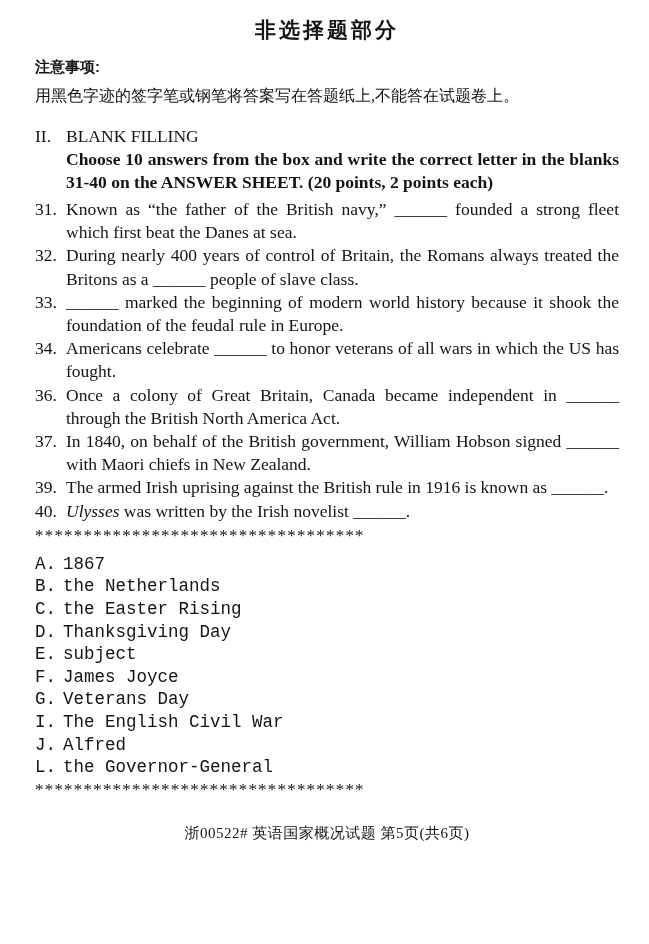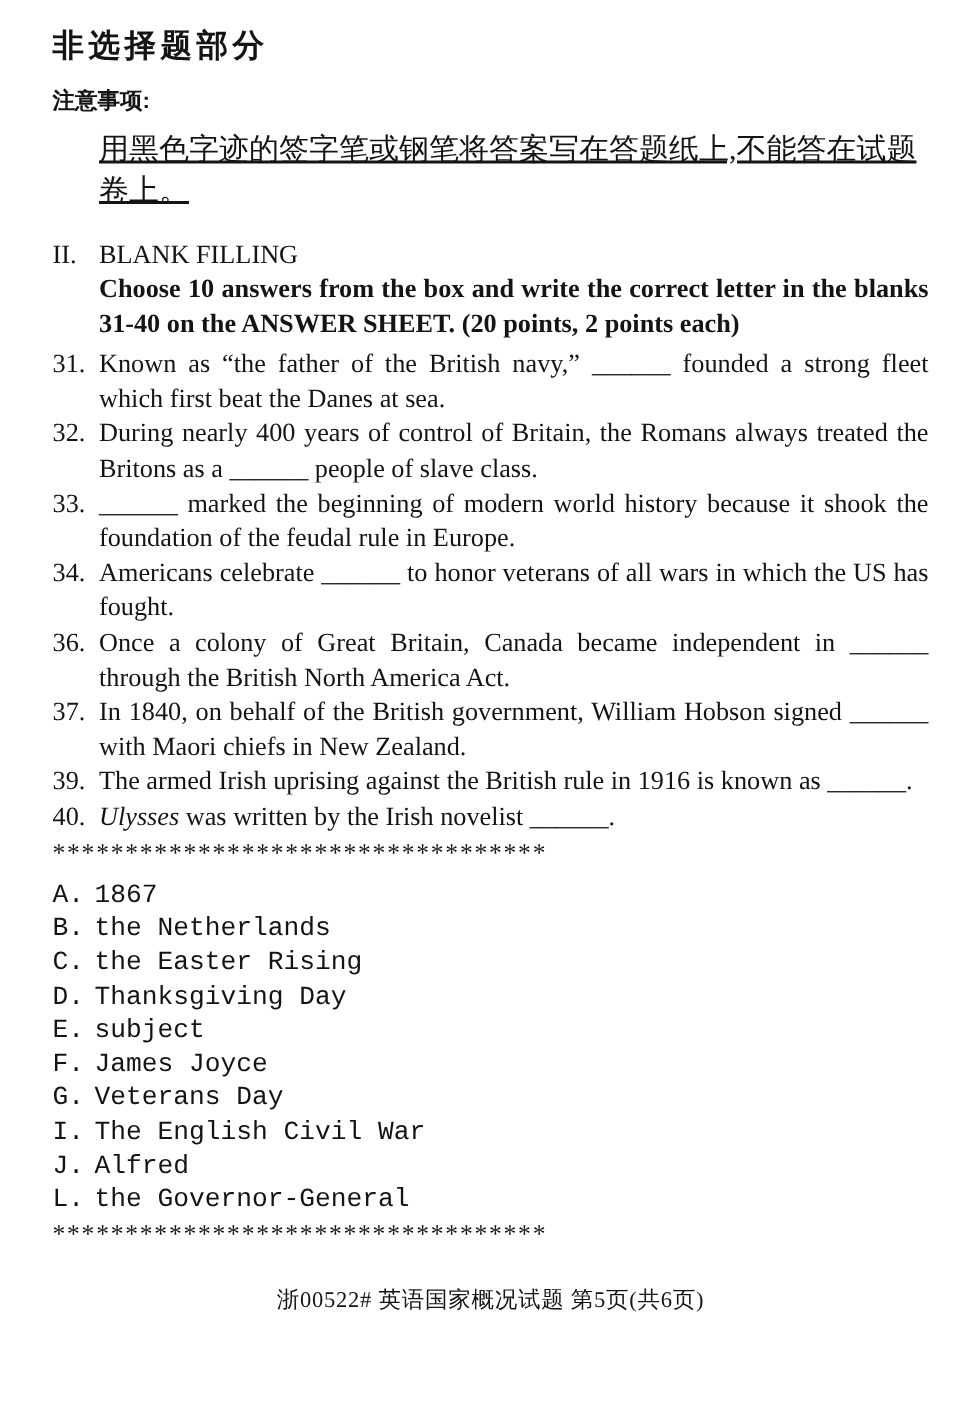--- a/index.html
+++ b/index.html
@@ -15,34 +15,33 @@
     background: #ffffff;
     color: #141414;
     font-family: "Liberation Serif", serif;
     padding: 10px 30px 8px 35px;
     overflow: hidden;
   }
   .title {
     font-family: "Liberation Sans", sans-serif;
     font-size: 21px;
     font-weight: 700;
+    text-align: center;
     letter-spacing: 3px;
     margin: 6px 0 14px 0;
   }
   .notice-heading {
     font-family: "Liberation Sans", sans-serif;
     font-size: 15px;
     font-weight: 700;
     margin-bottom: 9px;
   }
   .notice-body {
-    font-size: 20px;
-    margin-left: 31px;
+    font-size: 16px;
     margin-bottom: 18px;
-    text-decoration: underline;
   }
   .section-heading {
     display: flex;
     font-size: 17.5px;
     font-weight: 400;
     line-height: 23px;
   }
   .sec-num { width: 31px; flex-shrink: 0; }
   .instruction {
     margin-left: 31px;

